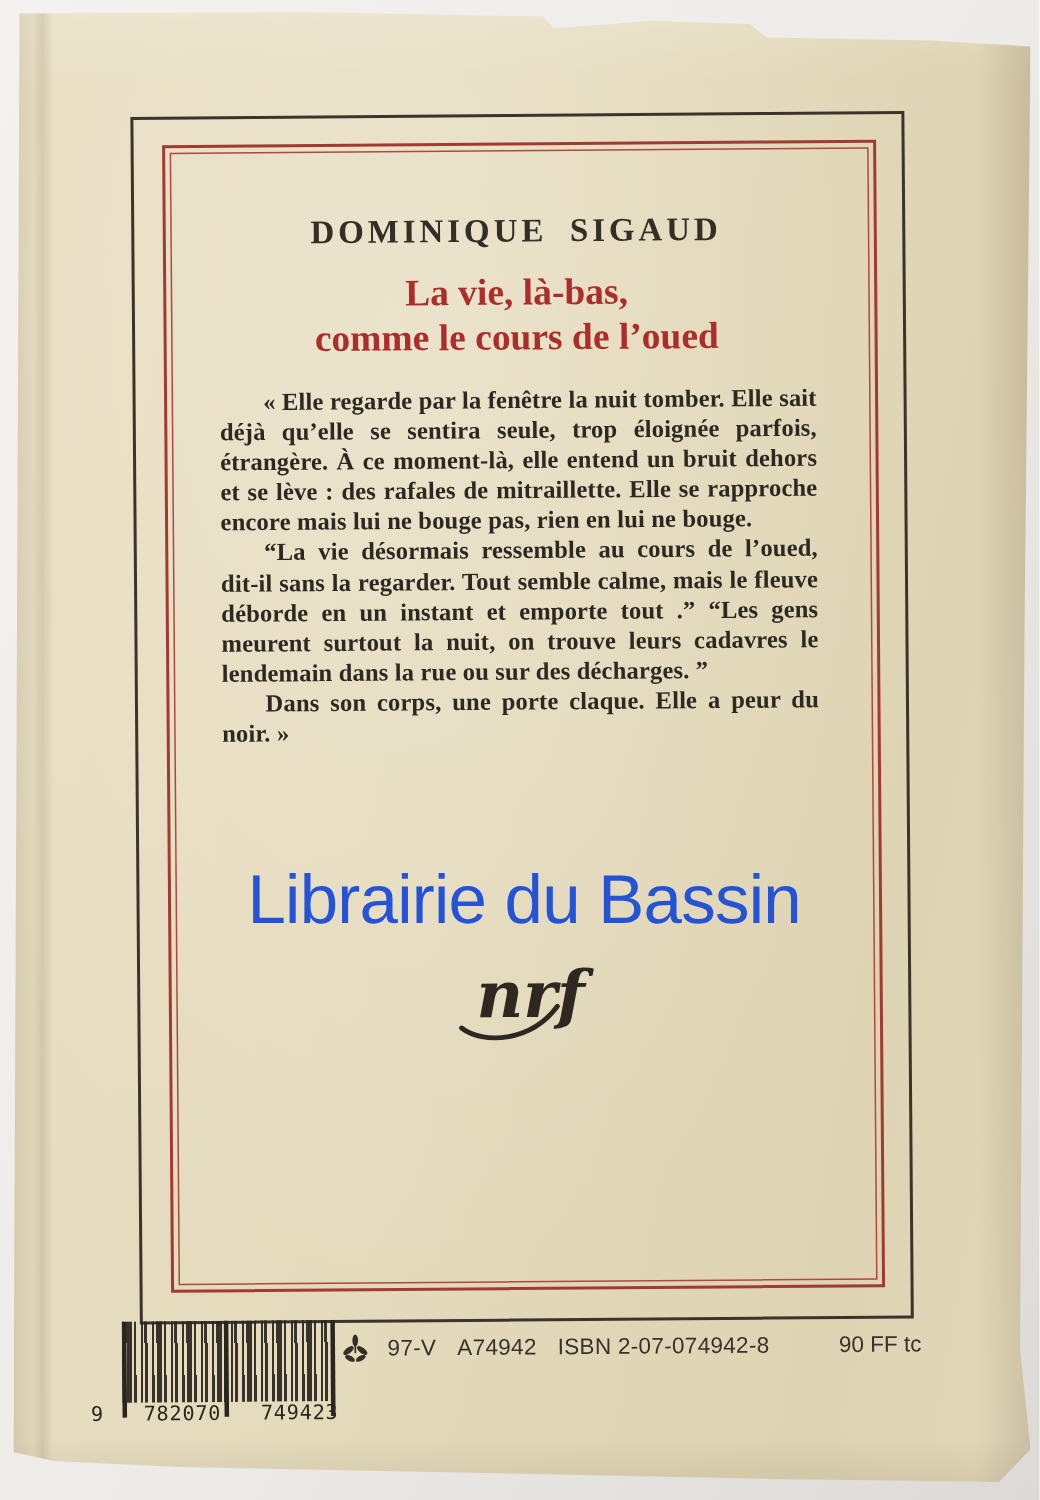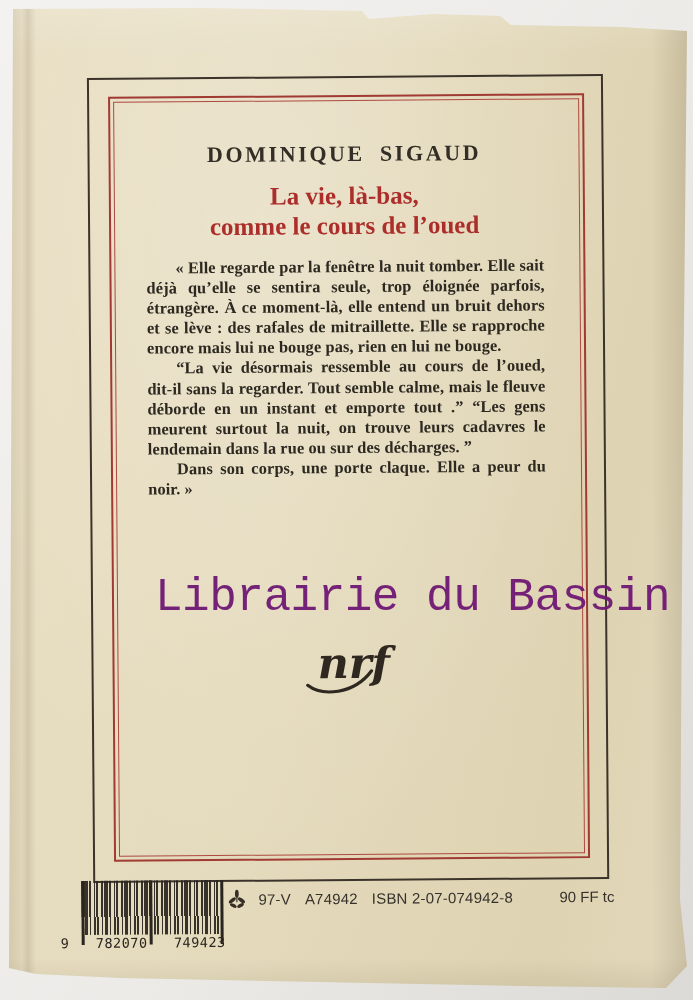--- a/index.html
+++ b/index.html
@@ -39,23 +39,23 @@
   
   .author{position:absolute;left:0;top:141px;width:693px;text-align:center;
     font-size:22px;font-weight:700;letter-spacing:2.6px;word-spacing:7px;color:#332e26;}
   .title{position:absolute;left:0;top:181px;width:693px;text-align:center;
     font-size:25px;line-height:30px;font-weight:700;color:#ac2e2a;}
   .blurb{position:absolute;left:148px;top:257px;width:398px;
     font-size:16.4px;line-height:20.1px;font-weight:700;color:#2d2921;
     text-align:justify;letter-spacing:.1px;}
   .blurb p{margin:0;text-indent:29px;}
   
-  .watermark{position:absolute;left:155px;top:572px;z-index:30;
-    font-family:Liberation Mono, monospace;font-size:46px;letter-spacing:-.5px;
-    color:#701a75;white-space:nowrap;opacity:.96;}
+  .watermark{position:absolute;left:165px;top:572px;z-index:30;
+    font-family:Liberation Sans, sans-serif;font-size:46px;letter-spacing:-.5px;
+    color:#1d4ed8;white-space:nowrap;opacity:.96;}
   
   .nrf{position:absolute;left:294px;top:633px;width:110px;height:70px;z-index:4;}
   .nrf text{font-family:"DejaVu Serif",serif;font-style:italic;font-weight:700;
     font-size:43px;fill:#2e2820;}
   
   .printrow{position:absolute;left:224px;top:888px;display:flex;gap:14px;align-items:center;
     font-family:"Liberation Sans",sans-serif;font-size:15px;color:#36322b;letter-spacing:.2px;}
   .fleuron{display:inline-block;width:19px;height:21px;margin-right:-2px;}
   .price{position:absolute;left:556px;top:890px;width:60px;text-align:left;
     font-family:"Liberation Sans",sans-serif;font-size:15px;color:#36322b;}

